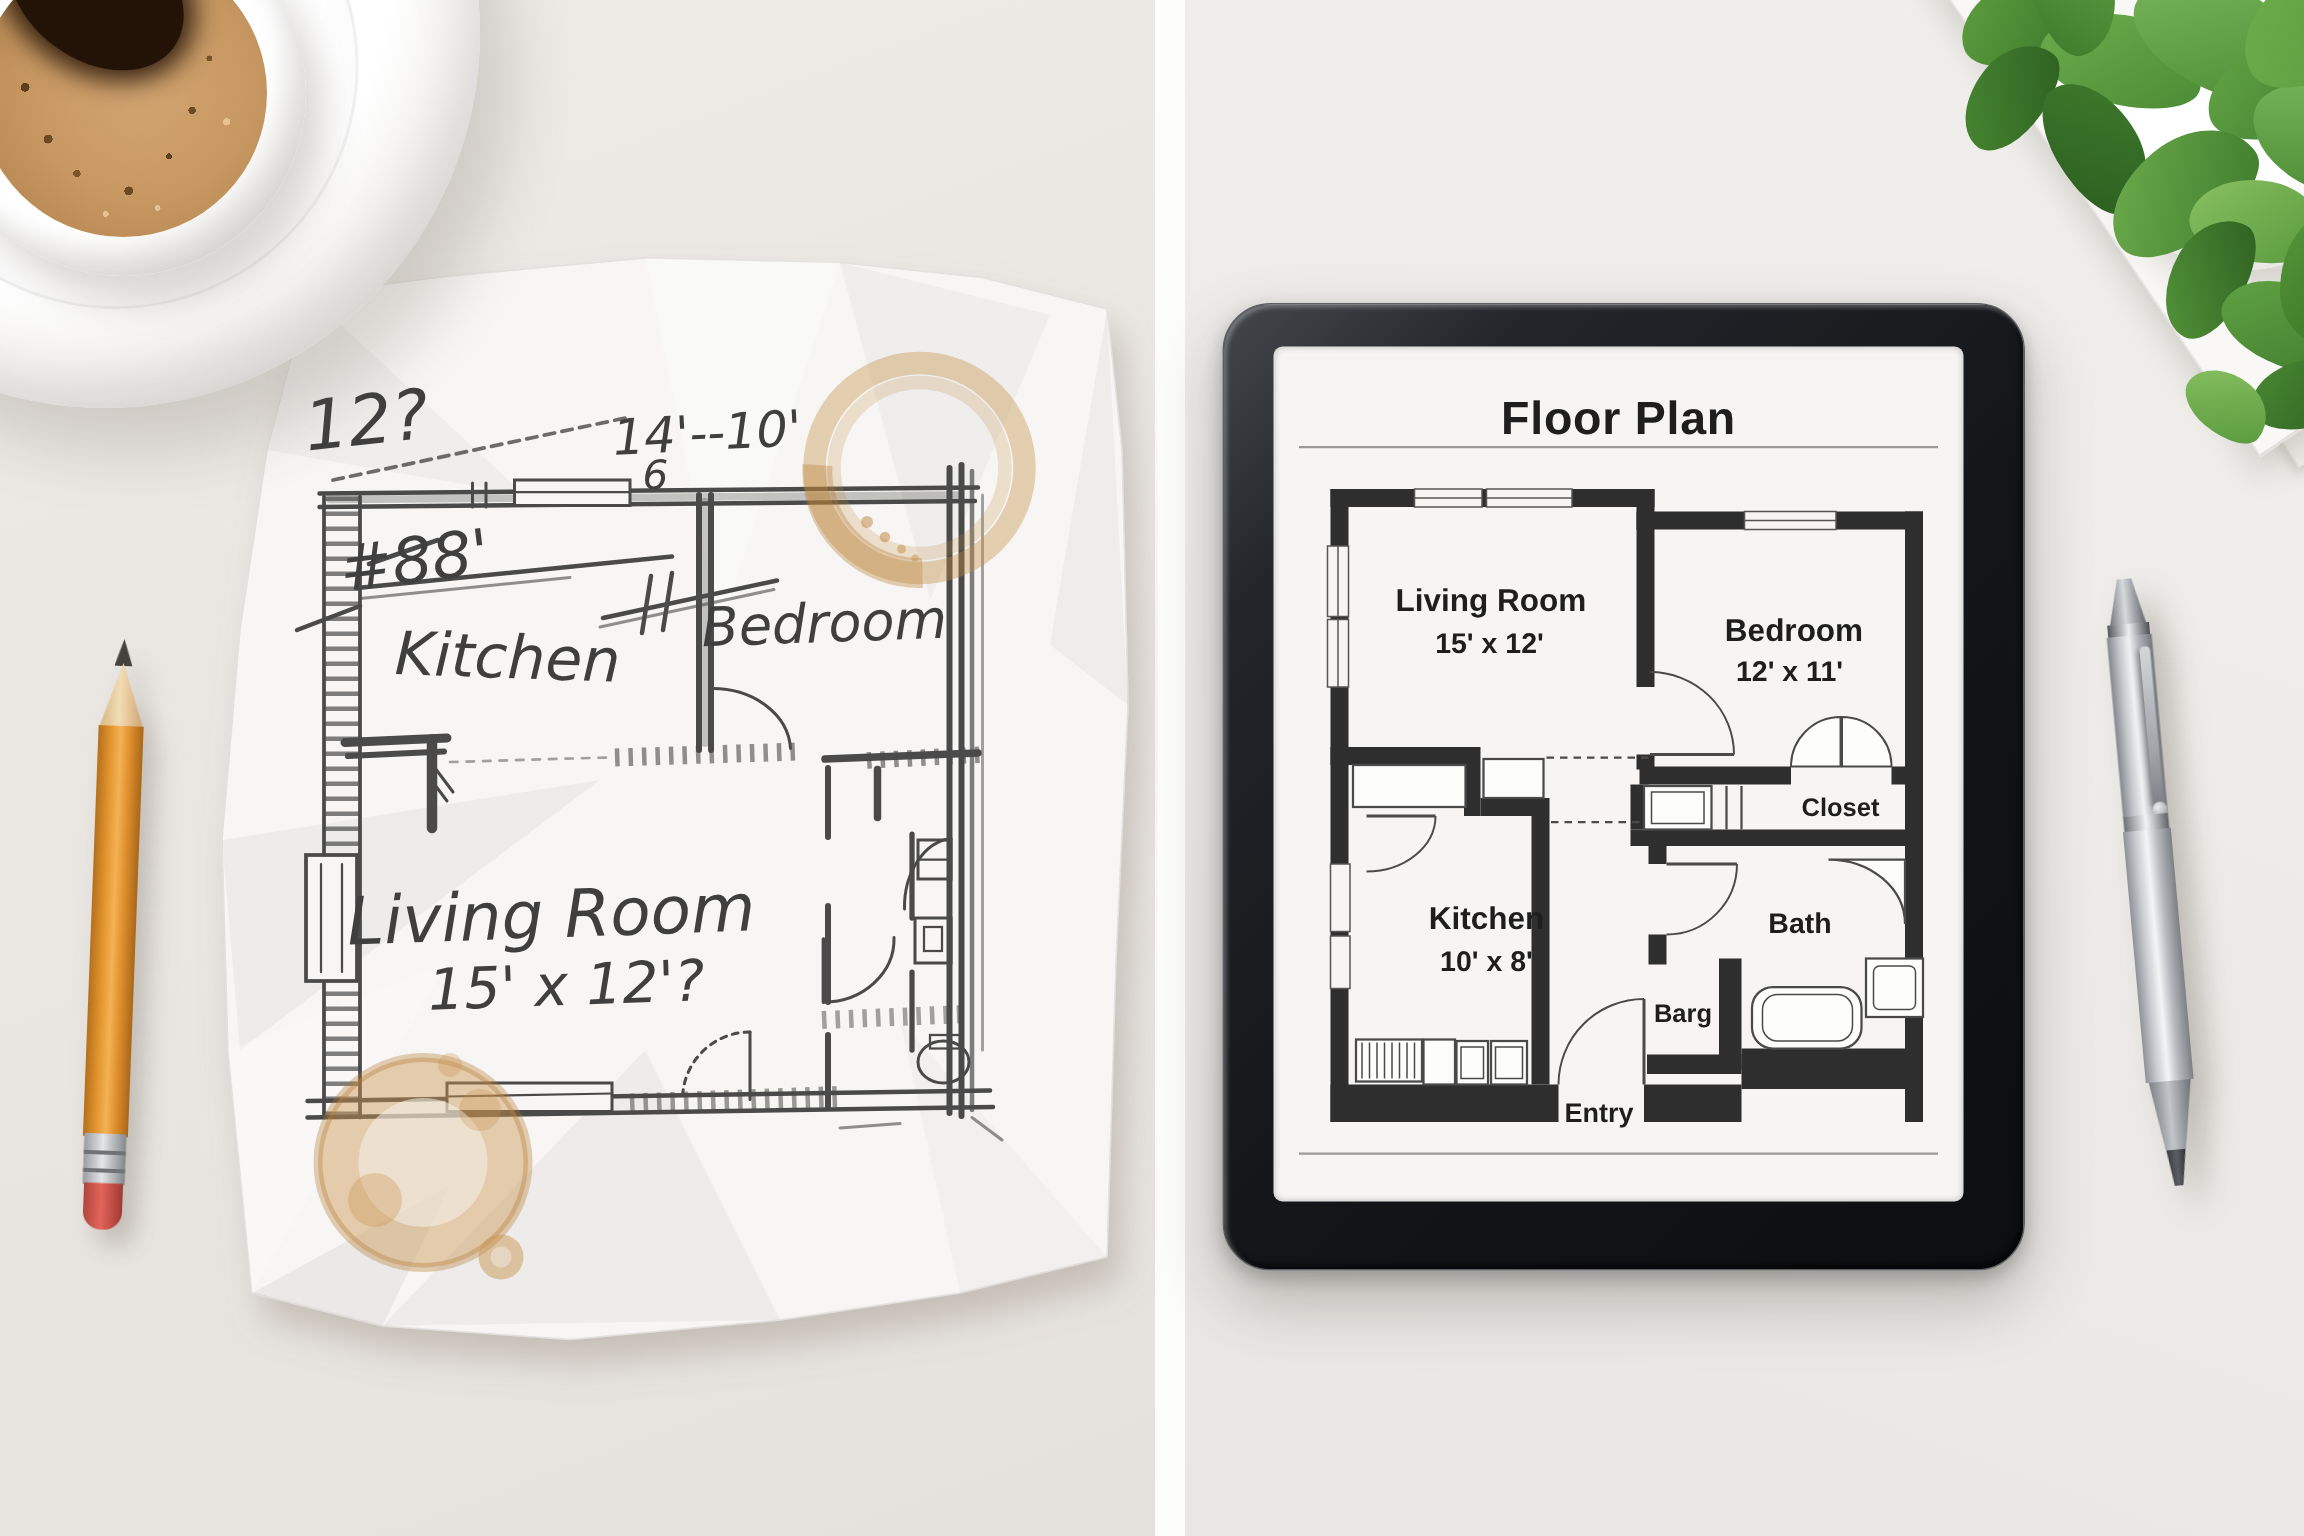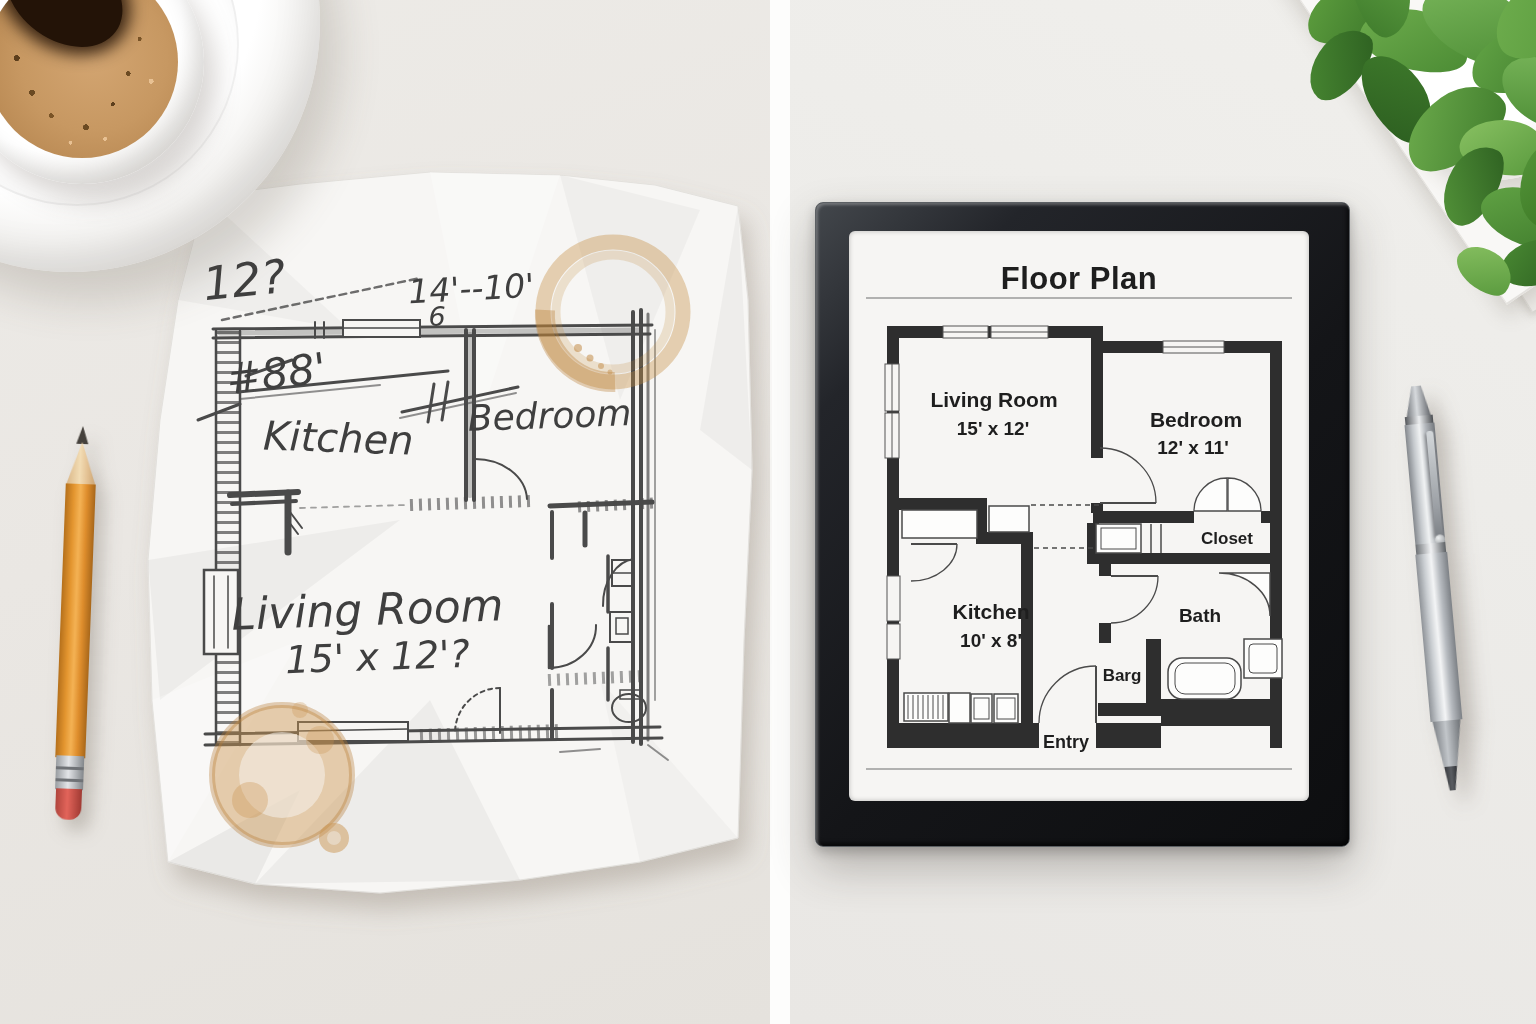--- a/index.html
+++ b/index.html
@@ -58,21 +58,21 @@
   .sheet-2{left:1532px;top:-158px;transform:rotate(-32.5deg);background:#efedea;
     box-shadow:-3px 4px 8px rgba(110,100,88,.22);border-left:1px solid #dedcd8;}
   .sheet-1{left:1507px;top:-167px;transform:rotate(-34.2deg);background:#f9f8f6;
     box-shadow:-6px 10px 20px rgba(110,100,88,.22);border-left:1px solid #e6e4e0;border-bottom:2px solid #e3e1dd;}
   .pot{position:absolute;left:1398px;top:-16px;width:196px;height:196px;border-radius:50%;
     background:radial-gradient(circle at 38% 34%, #ffffff 48%, #f1f0ee 66%, #dcdad6 80%, #f2f1ef 92%);
     box-shadow:10px 16px 24px rgba(95,85,72,.22), inset 0 0 0 7px rgba(228,226,222,.55), inset 0 0 0 15px rgba(248,247,245,.75);}
   .leaf{position:absolute;border-radius:55% 45% 55% 45%/60% 60% 40% 40%;}
 
   
-  .tablet{position:absolute;left:815px;top:202px;width:533px;height:643px;border-radius:8px;
+  .tablet{position:absolute;left:815px;top:202px;width:533px;height:643px;border-radius:32px;
     background:linear-gradient(135deg,#43474c 0%,#23252a 18%,#141518 55%,#0d0e10 100%);
     border:1px solid #5c6064;
     box-shadow:0 20px 44px rgba(60,54,46,.30), 0 5px 12px rgba(0,0,0,.22),
       inset 2px 2px 3px rgba(255,255,255,.28), inset -2px -3px 4px rgba(0,0,0,.65);}
   .tablet-screen{position:absolute;left:33px;top:28px;width:460px;height:570px;border-radius:6px;
     background:#f6f5f3;box-shadow:inset 0 0 5px rgba(0,0,0,.25);overflow:hidden;}
   .tablet-screen svg{position:absolute;left:0;top:0;}
 
   
   .pen{position:absolute;left:1396px;top:386px;width:40px;height:408px;

